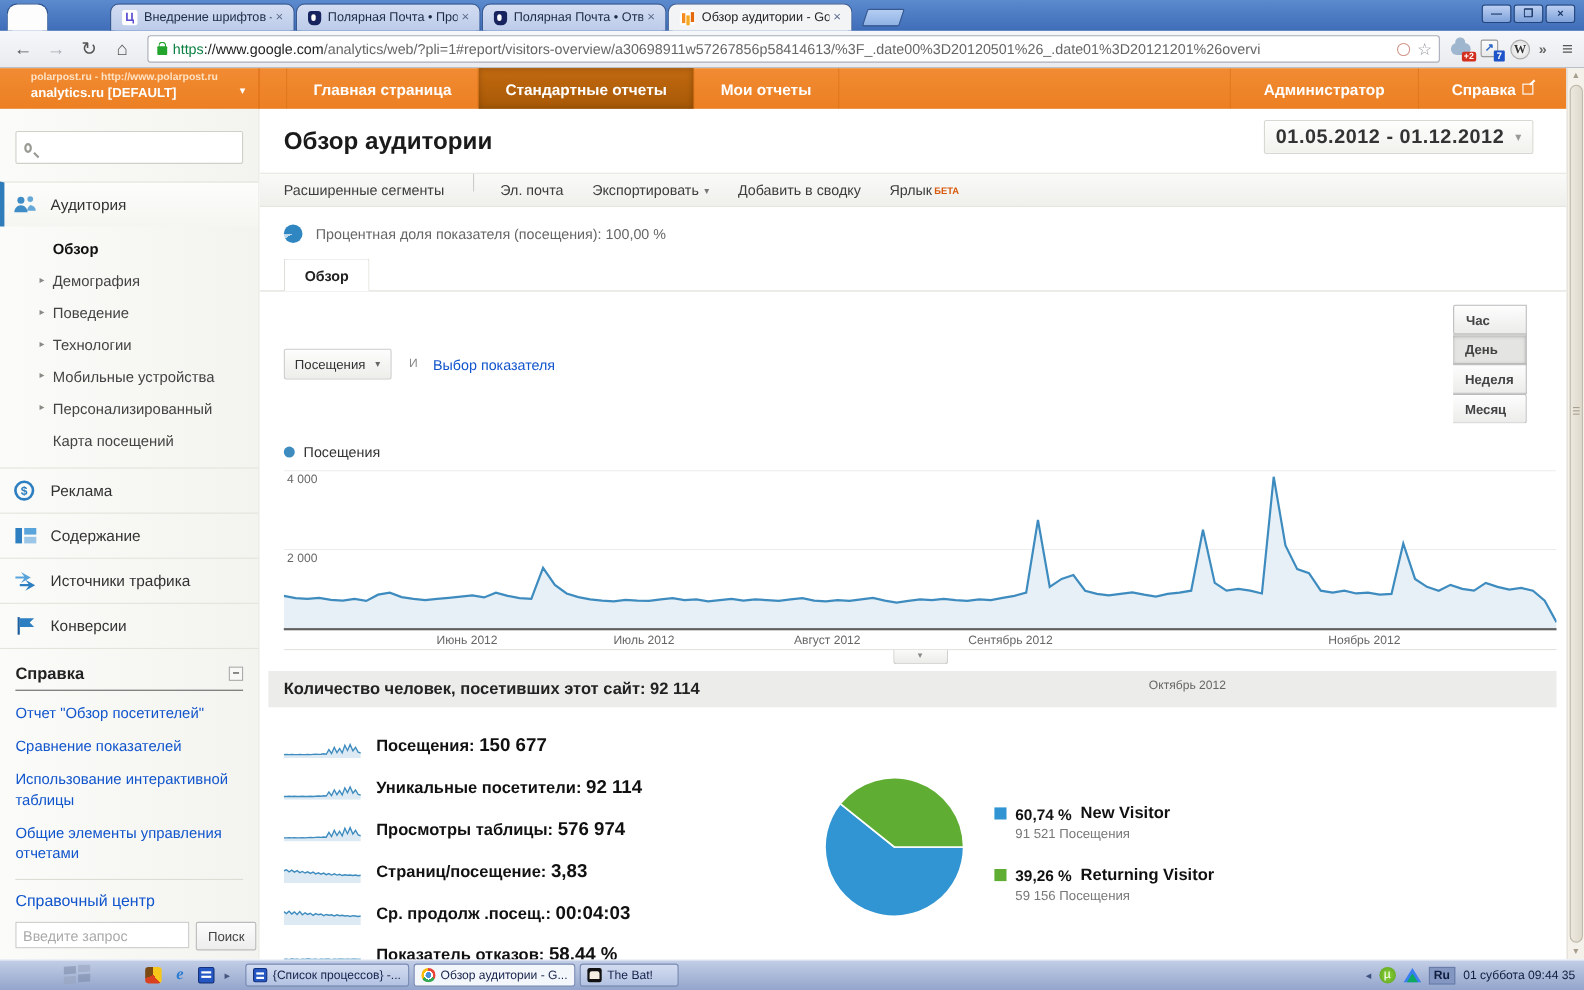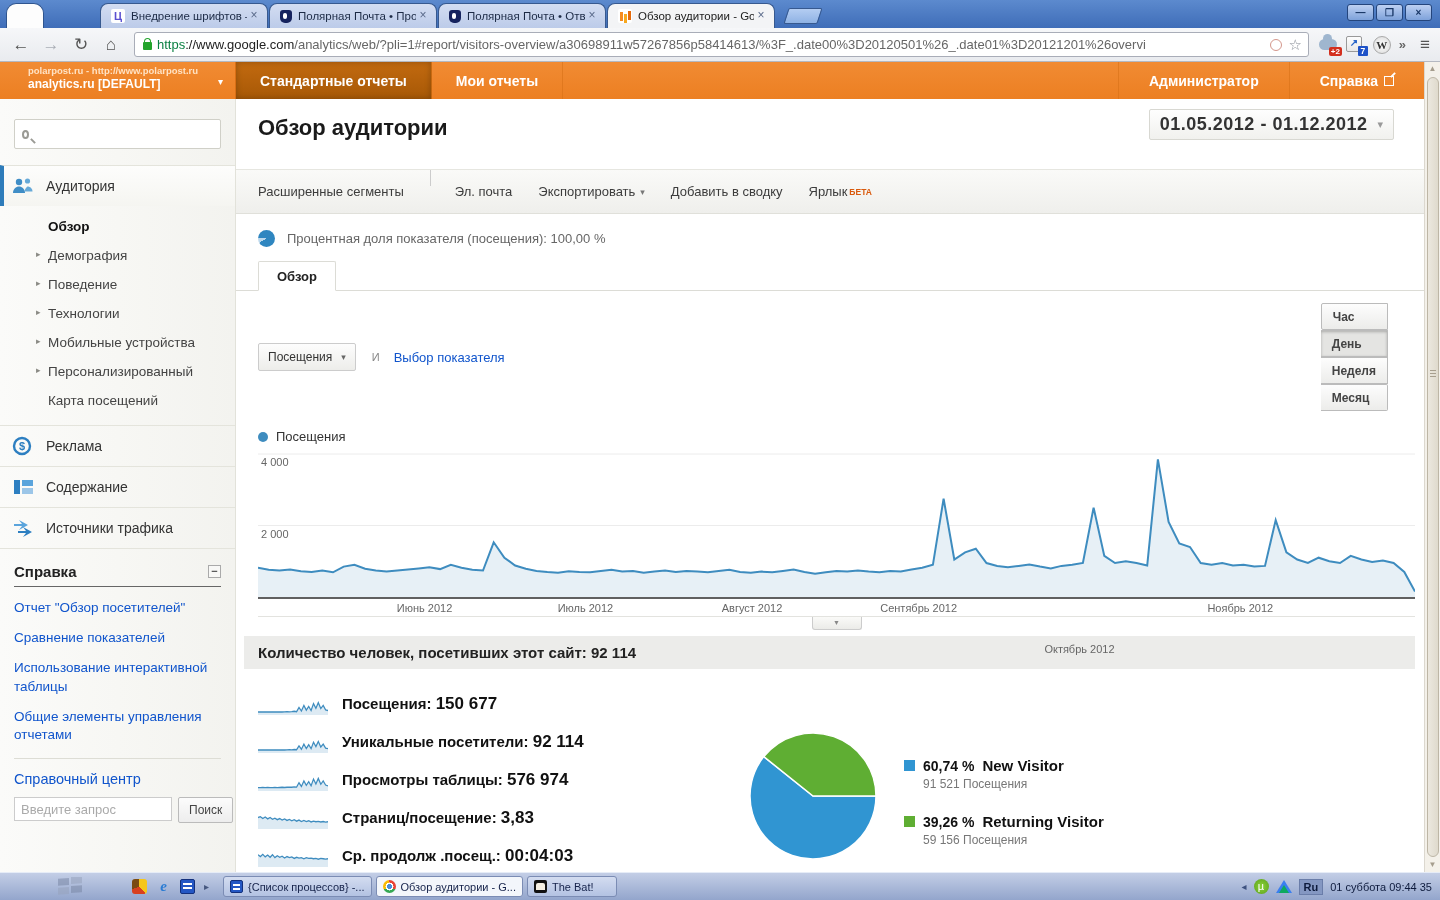--- a/index.html
+++ b/index.html
@@ -96,21 +96,21 @@
   .help-search input::placeholder { color:#aaa; }
   .help-btn { height:26px; padding:0 10px; font-size:12px; color:#444; background:linear-gradient(#fcfcfc,#ededed); border:1px solid #bbb; border-radius:2px; }
 
   
   .content { flex:1; background:#fff; position:relative; overflow:hidden; }
   .report-head { padding:16px 22px 0; position:relative; }
   .report-title { font-size:22px; font-weight:bold; color:#1a1a1a; }
   .date-box { position:absolute; right:30px; top:10px; height:31px; display:flex; align-items:center; padding:0 10px; background:linear-gradient(#fefefe,#f1f1ee); border:1px solid #d8d8d2; border-radius:2px; }
   .date-text { font-size:18px; font-weight:bold; color:#333; letter-spacing:.5px; }
   .date-box .caret { color:#999; font-size:11px; margin-left:10px; }
-  .action-bar { margin-top:28px; height:45px; background:linear-gradient(#fafaf8,#efefec); border-top:1px solid #e6e6e0; border-bottom:1px solid #e0e0da; display:flex; padding:0 22px; font-size:13px; color:#3c3c3c; }
+  .action-bar { margin-top:16px; height:31px; background:linear-gradient(#fafaf8,#efefec); border-top:1px solid #e6e6e0; border-bottom:1px solid #e0e0da; display:flex; padding:0 22px; font-size:13px; color:#3c3c3c; }
   .action-item { margin-right:26px; display:flex; align-items:center; }
   .action-sep { width:1px; height:16px; background:#ccc; margin:0 24px 0 0; }
   .action-item .caret { font-size:9px; color:#777; margin-left:5px; }
   .beta { color:#d9590c; font-size:8.5px; font-weight:bold; vertical-align:super; margin-left:2px; }
   .pct-row { display:flex; align-items:center; padding:16px 22px 0; font-size:13px; color:#666; }
   .pct-ico { width:17px; height:17px; border-radius:50%; background:conic-gradient(from 240deg,#bcd8ec 0 30deg,#2f86c0 30deg 360deg); margin-right:12px; }
   .tabstrip { margin-top:14px; padding:0 0 0 22px; border-bottom:1px solid #dcdcd6; height:30px; display:flex; }
   .ov-tab { height:30px; margin-bottom:-1px; background:#fff; border:1px solid #dcdcd6; border-bottom:1px solid #fff; padding:0 18px; font-size:13px; font-weight:bold; color:#222; display:flex; align-items:center; border-radius:2px 2px 0 0; }
   .controls-row { display:flex; align-items:center; padding:12px 22px 0; }
   .metric-dd { height:28px; background:linear-gradient(#fdfdfd,#ededea); border:1px solid #ccc; border-radius:2px; display:flex; align-items:center; padding:0 9px; font-size:12px; color:#333; }
@@ -248,20 +248,21 @@
   <div class="app-row">
     <div class="app-col">
 
       <div class="ga-header">
         <div class="account">
           <div class="acc-l1">polarpost.ru - http://www.polarpost.ru</div>
           <div class="acc-l2">analytics.ru [DEFAULT]</div>
           <span class="acc-arrow">▾</span>
         </div>
         <div class="ga-nav">
+          <div class="ga-nav-item first">Главная страница</div>
           <div class="ga-nav-item active">Стандартные отчеты</div>
           <div class="ga-nav-item">Мои отчеты</div>
         </div>
         <div class="ga-right">
           <div class="ga-nav-item">Администратор</div>
           <div class="ga-nav-item">
             <span>Справка</span>
             <span class="ext-link-ico"></span>
           </div>
         </div>
@@ -309,20 +310,27 @@
               <rect x="10" y="11" width="11" height="6" fill="#9cc6e8"></rect>
             </svg>
             <span>Содержание</span>
           </div>
           <div class="sb-section">
             <svg class="sb-ico" viewBox="0 0 24 20">
               <path d="M2 6h8l-3-4 9 5-9 5 3-4H2z" fill="#5aa4dc"></path>
               <path d="M6 13h8l-3-4 9 5-9 5 3-4H6z" fill="#2d7fc1" transform="translate(0,0)"></path>
             </svg>
             <span>Источники трафика</span>
+          </div>
+          <div class="sb-section">
+            <svg class="sb-ico" viewBox="0 0 24 20">
+              <rect x="4" y="2" width="2" height="16" fill="#1d5f9e"></rect>
+              <path d="M6 3h13l-4 4 4 4H6z" fill="#2d7fc1"></path>
+            </svg>
+            <span>Конверсии</span>
           </div>
 
           <div class="sb-help">
             <div class="help-head">
               <span>Справка</span>
               <span class="help-collapse">−</span>
             </div>
             <div class="help-link">Отчет "Обзор посетителей"</div>
             <div class="help-link">Сравнение показателей</div>
             <div class="help-link">Использование интерактивной таблицы</div>

